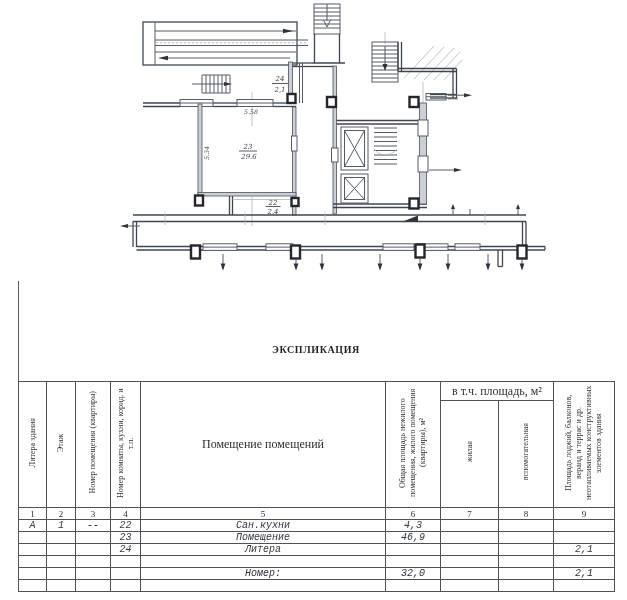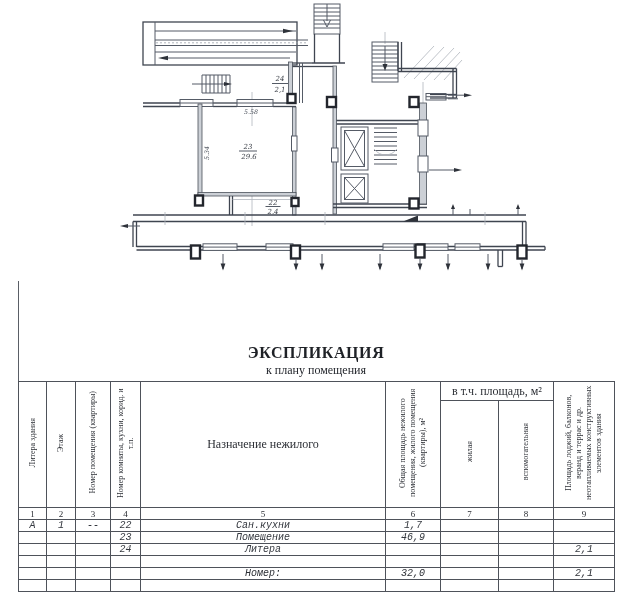--- a/index.html
+++ b/index.html
@@ -12,21 +12,21 @@
   .sG{stroke:#b0b5bd;stroke-width:0.8;fill:none;}
   .dash{stroke:#9aa0aa;stroke-width:0.8;fill:none;stroke-dasharray:2 2;}
   .fD{fill:#2e323a;stroke:none;}
   .wl{fill:#ccd0d6;stroke:#4b515b;stroke-width:0.8;}
   .win{fill:#ffffff;stroke:#555b66;stroke-width:1;}
   .col{fill:#ffffff;stroke:#23262d;stroke-width:2.4;}
   text.pl{font:italic 7px "DejaVu Serif", serif;fill:#3a3f47;}
   text.dm{font:italic 6.3px "DejaVu Serif", serif;fill:#4a505a;}
   
   #titleBlock{position:absolute;left:18px;top:344px;width:596px;text-align:center;}
-  #titleMain{font-size:16px;font-weight:bold;letter-spacing:0.6px;color:#1e2126;}
+  #titleMain{font-size:10px;font-weight:bold;letter-spacing:0.6px;color:#1e2126;}
   #titleSub{font-size:12px;margin-top:1px;color:#24272d;}
   
   #frameLeft{position:absolute;left:18px;top:281px;width:1px;height:101px;background:#5a5e66;}
   
   #expl{position:absolute;left:18px;top:381px;width:596px;border-collapse:collapse;table-layout:fixed;}
   #expl th,#expl td{border:1px solid #4e525a;padding:0;vertical-align:middle;
         text-align:center;font-weight:normal;overflow:hidden;}
   .hcell{font-size:12px;line-height:1.2;color:#2b2e34;}
   .vt{display:inline-block;writing-mode:vertical-rl;transform:rotate(180deg);
       font-size:8px;line-height:1.25;max-height:118px;color:#2b2e34;}
@@ -283,42 +283,41 @@
       <text class="pl" x="273" y="213.5" text-anchor="middle">2.4</text>
       <text class="dm" x="251" y="114" text-anchor="middle">5.58</text>
       <text class="dm" transform="rotate(-90 209 153)" x="209" y="153" text-anchor="middle">5.34</text>
     </g>
   </svg>
 
   <div id="frameLeft"></div>
 
   <div id="titleBlock">
     <div id="titleMain">ЭКСПЛИКАЦИЯ</div>
-    <div id="titleSub">к плану помещения</div>
   </div>
 
   <table id="expl">
     <colgroup>
       <col style="width:28px">
         <col style="width:29px">
         <col style="width:35px">
       <col style="width:30px">
         <col style="width:245px">
         <col style="width:55px">
       <col style="width:58px">
         <col style="width:55px">
         <col style="width:61px">
     </colgroup>
     <tbody>
       <tr style="height:19px">
         <th rowspan="2"><span class="vt">Литера здания</span></th>
         <th rowspan="2"><span class="vt">Этаж</span></th>
         <th rowspan="2"><span class="vt">Номер помещения (квартиры)</span></th>
         <th rowspan="2"><span class="vt">Номер комнаты, кухни, корид. и т.п.</span></th>
-        <th rowspan="2" class="hcell"><span>Назначение нежилого</span></th>
+        <th rowspan="2" class="hcell"><span>Помещение помещений</span></th>
         <th rowspan="2"><span class="vt">Общая площадь нежилого помещения, жилого помещения (квартиры), м²</span></th>
         <th colspan="2" class="hcell"><span>в т.ч. площадь, м²</span></th>
         <th rowspan="2"><span class="vt">Площадь лоджий, балконов, веранд и террас и др. неотапливаемых конструктивных элементов здания</span></th>
       </tr>
       <tr style="height:107px">
         <th><span class="vt vt2">жилая</span></th>
         <th><span class="vt vt2">вспомогательная</span></th>
       </tr>
       <tr class="numrow" style="height:12px">
         <td>1</td>
@@ -330,21 +329,21 @@
         <td>7</td>
         <td>8</td>
         <td>9</td>
       </tr>
       <tr class="drow" style="height:12px">
         <td>А</td>
         <td>1</td>
         <td>--</td>
         <td>22</td>
         <td class="c5">Сан.кухни</td>
-        <td>1,7</td>
+        <td>4,3</td>
         <td></td>
         <td></td>
         <td></td>
       </tr>
       <tr class="drow" style="height:12px">
         <td></td>
         <td></td>
         <td></td>
         <td>23</td>
         <td class="c5">Помещение</td>

